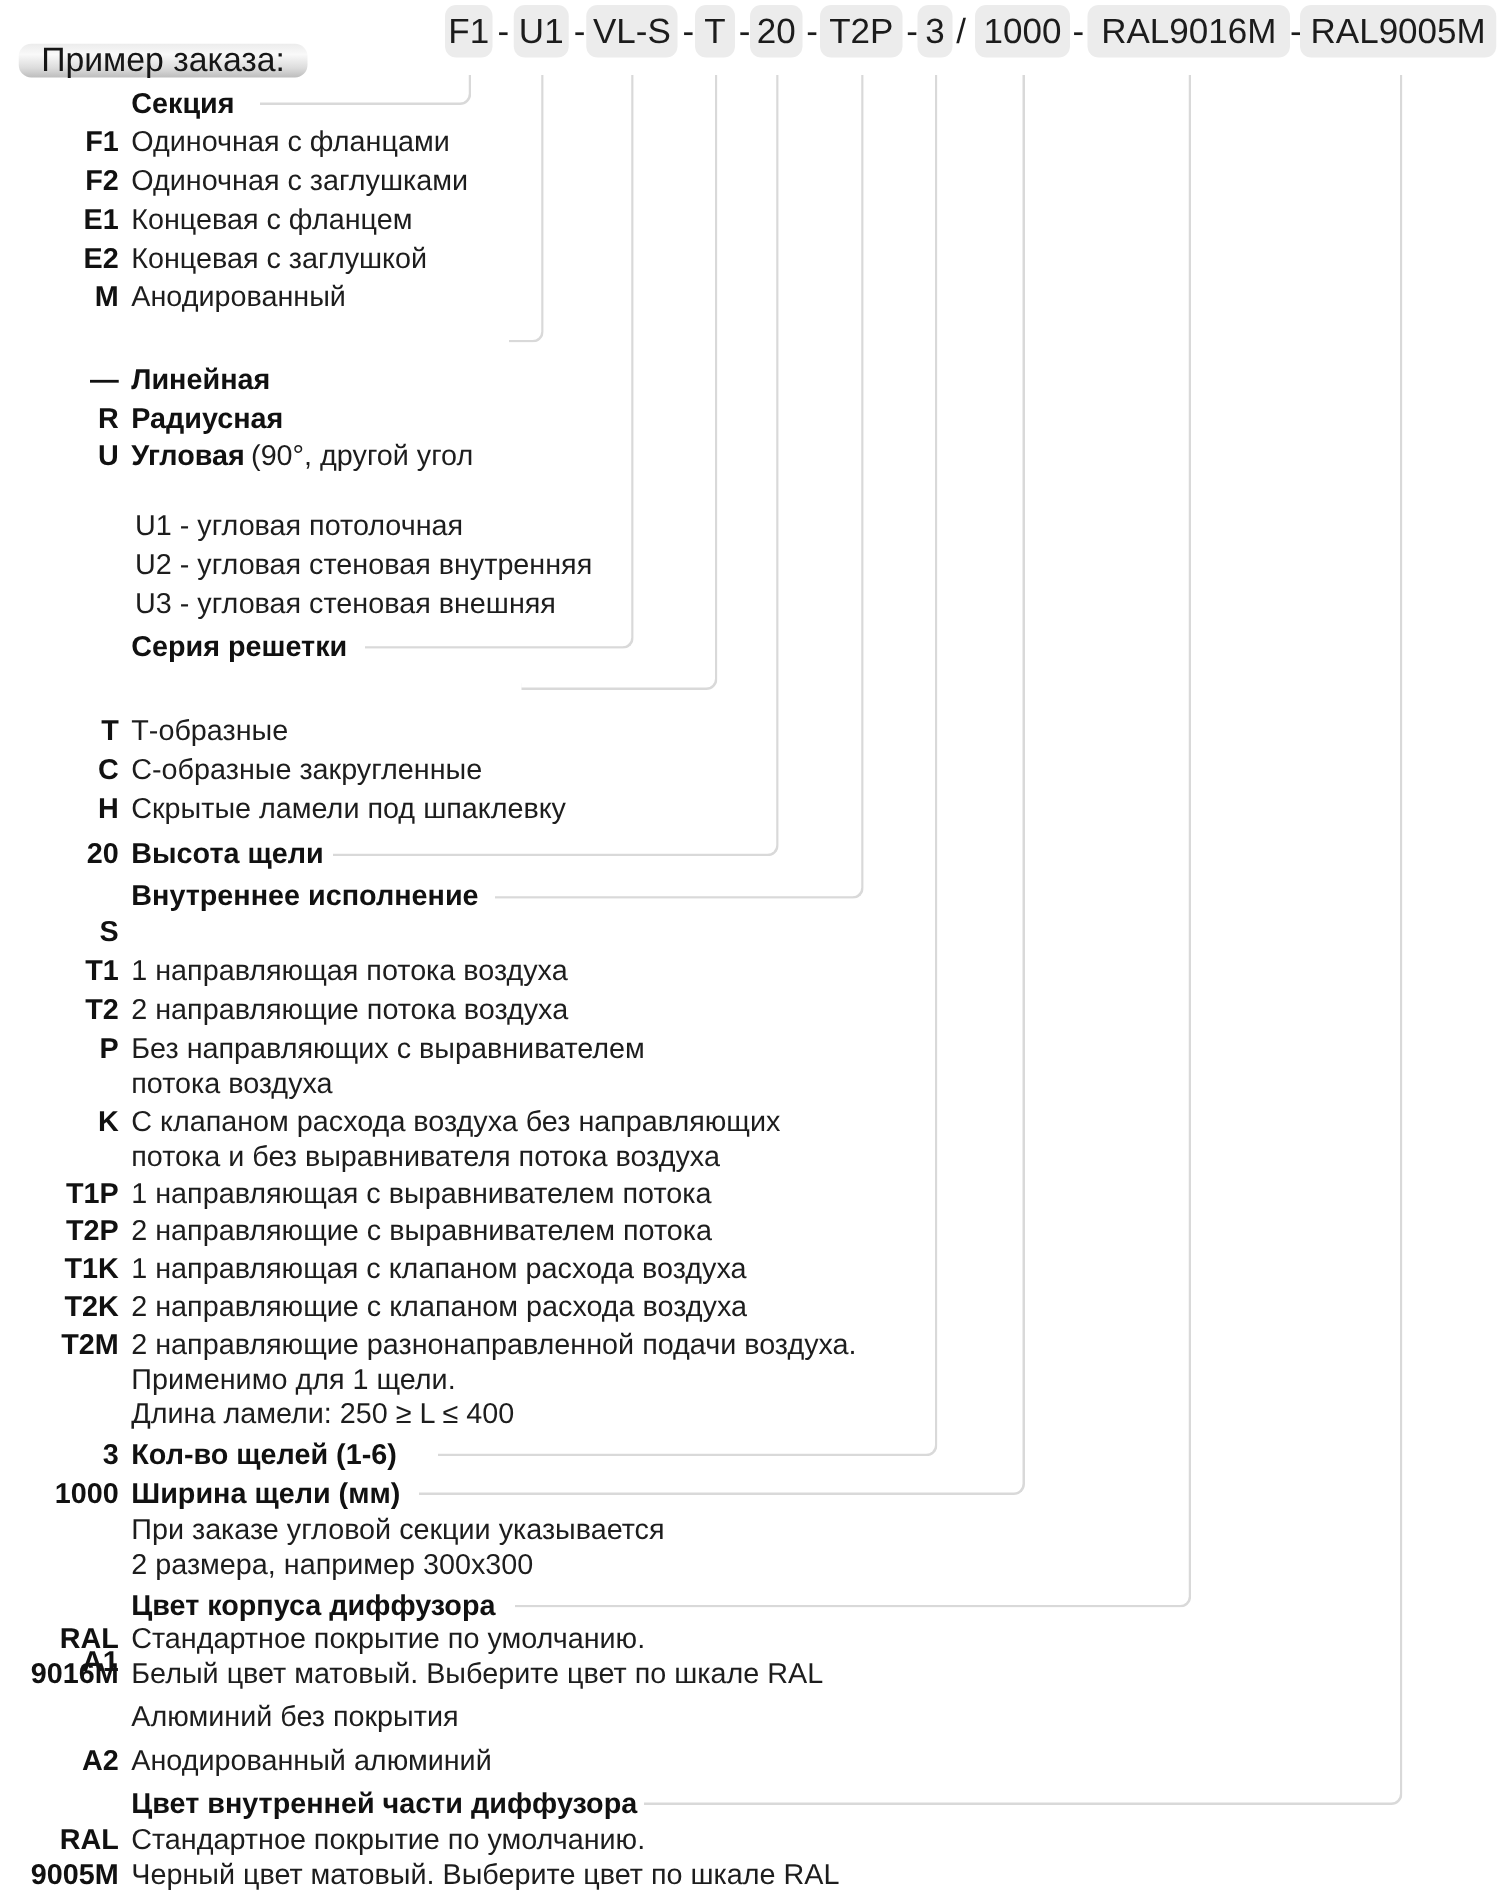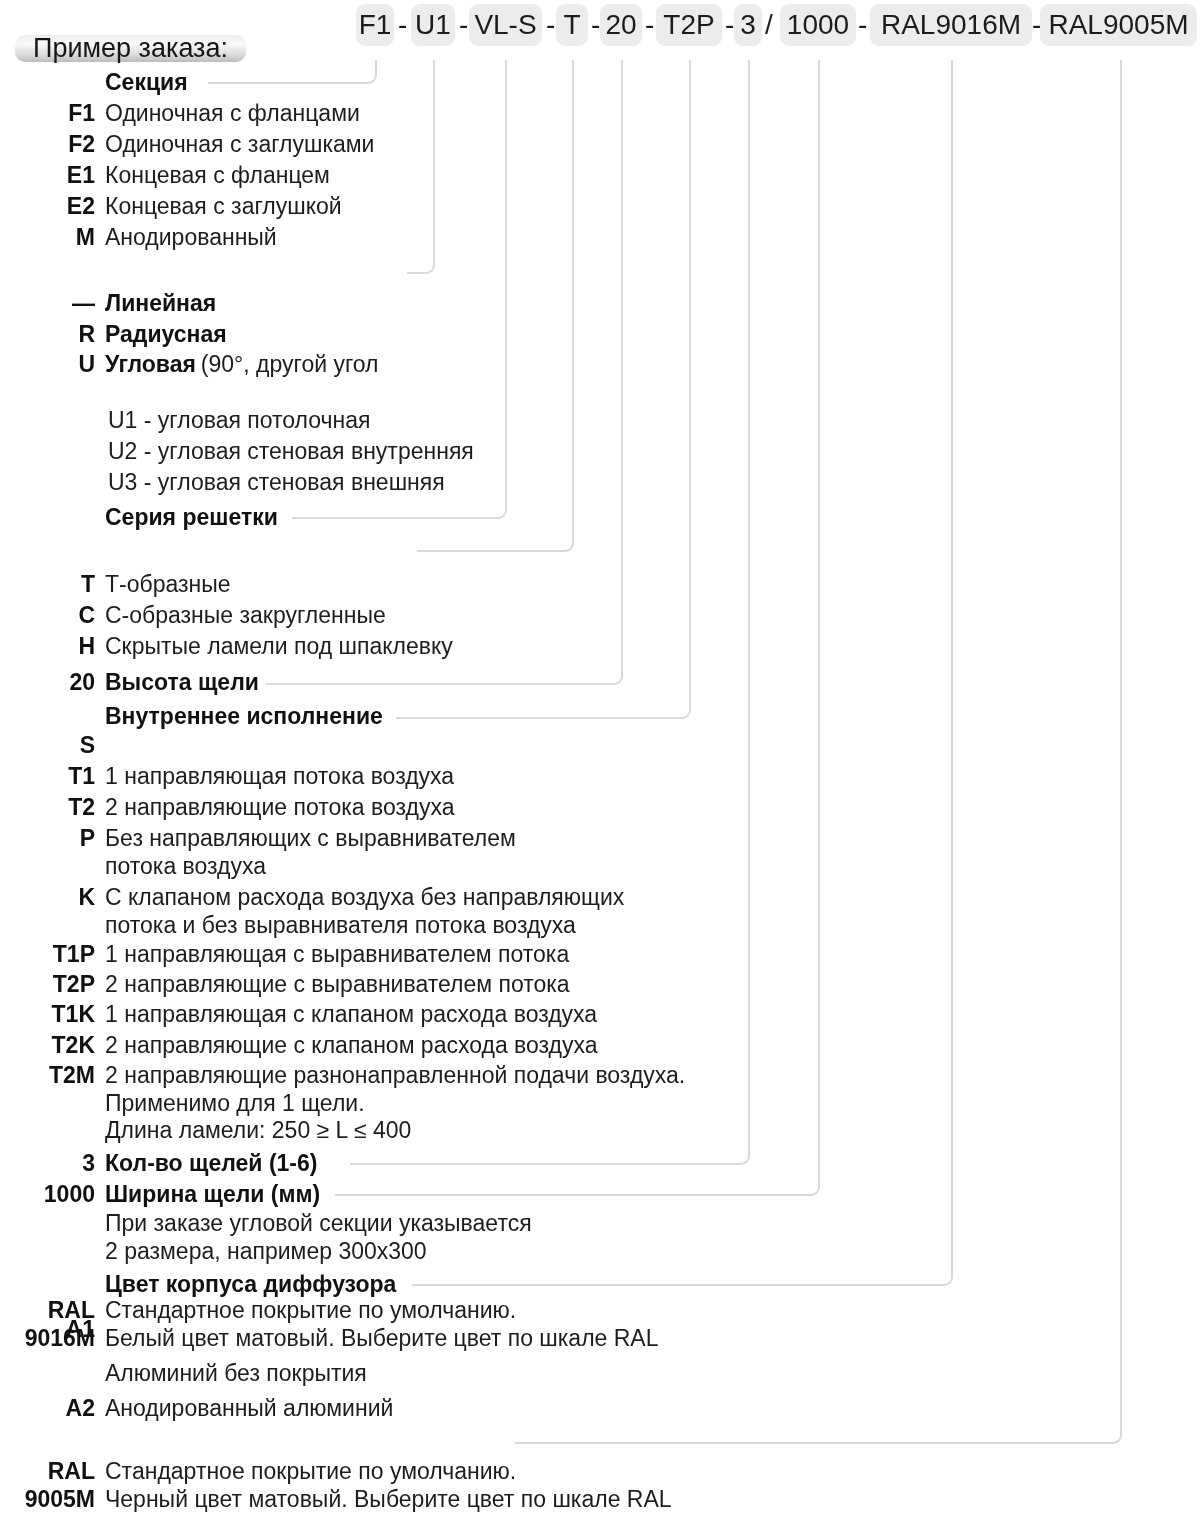--- a/index.html
+++ b/index.html
@@ -150,18 +150,19 @@
   <b class="h" style="top:1270px">Цвет корпуса диффузора</b>
   <b class="c" style="top:1296px">RAL</b>
   <span class="d" style="top:1296px">Стандартное покрытие по умолчанию.</span>
   <b class="c" style="top:1324px">9016M</b>
   <span class="d" style="top:1324px">Белый цвет матовый. Выберите цвет по шкале RAL</span>
   <b class="c" style="top:1315px">A1</b>
   <span class="d" style="top:1359px">Алюминий без покрытия</span>
   <b class="c" style="top:1394px">A2</b>
   <span class="d" style="top:1394px">Анодированный алюминий</span>
 
+  <b class="h" style="top:1428px">Цвет внутренней части диффузора</b>
   <b class="c" style="top:1457px">RAL</b>
   <span class="d" style="top:1457px">Стандартное покрытие по умолчанию.</span>
   <b class="c" style="top:1485px">9005M</b>
   <span class="d" style="top:1485px">Черный цвет матовый. Выберите цвет по шкале RAL</span>
 
 </div>
 
 </body></html>

